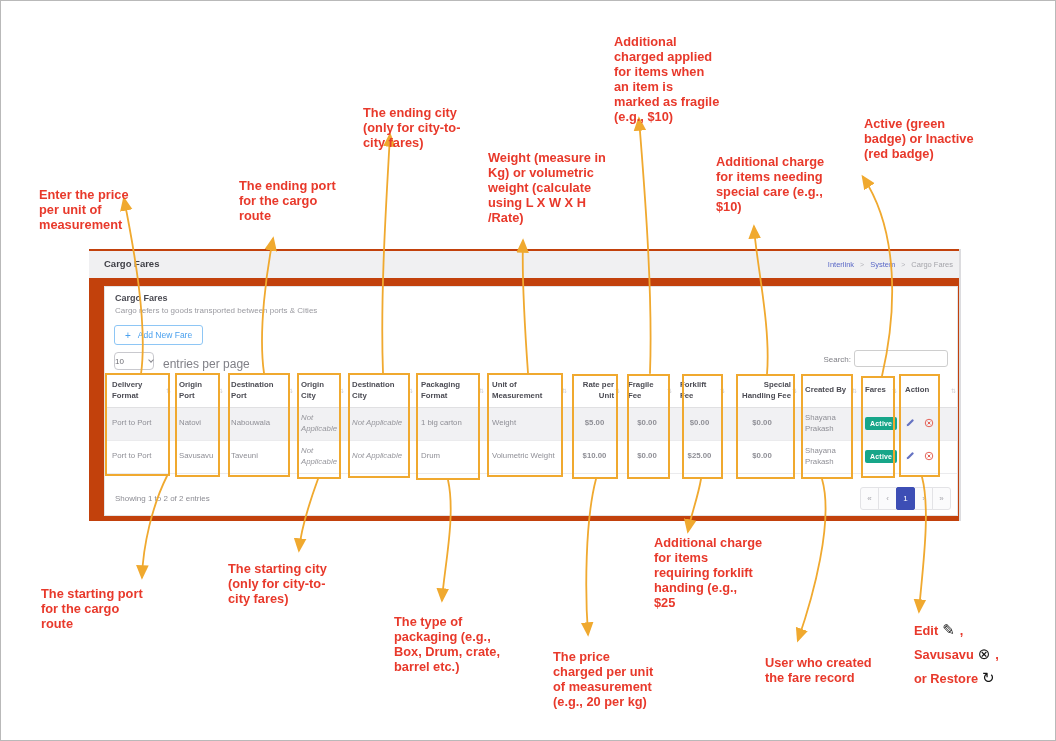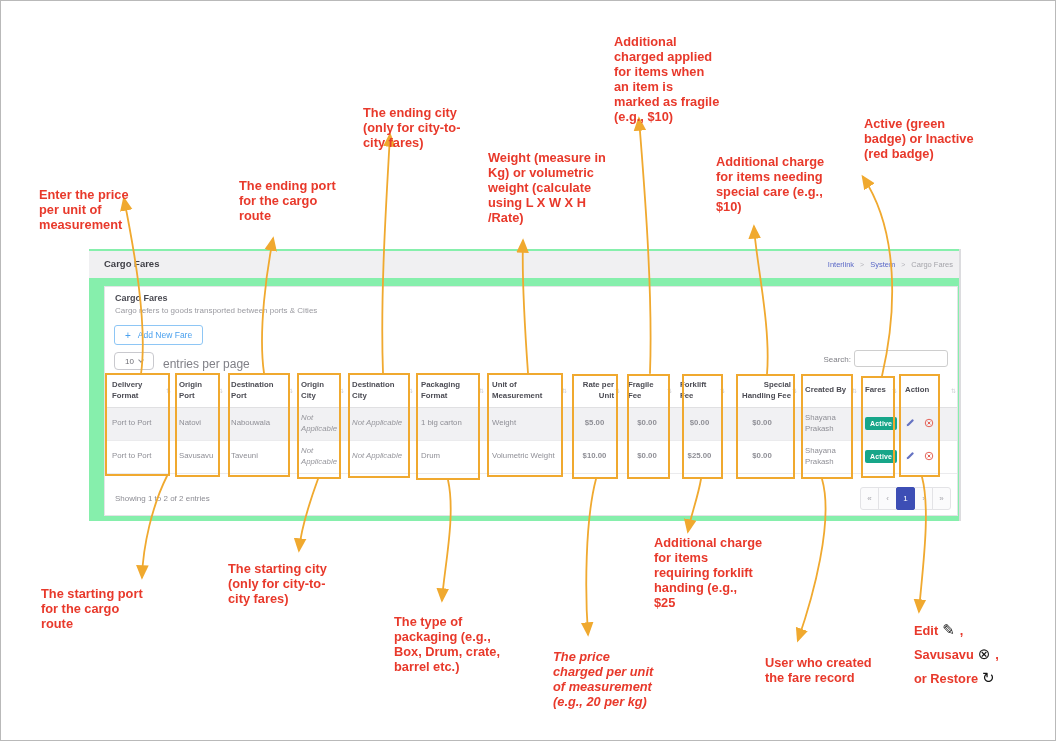--- a/index.html
+++ b/index.html
@@ -14,41 +14,41 @@
   .ann-actions .icon-glyph { color:#141414; font-weight:400; font-size:15px; margin:0 3px 0 4px; }
   .ann-actions .c { margin-left:2px; }
 
   
   #overlay { position:absolute; left:0; top:0; width:1056px; height:741px; z-index:5; pointer-events:none; }
   .col-box { fill:none; stroke:#F0A92F; stroke-width:2; }
   .arrow   { fill:none; stroke:#F0A92F; stroke-width:1.8; stroke-linecap:round; }
 
   
   .shot { position:absolute; left:88px; top:248px; width:872px; height:272px;
-          background:#86efac; border-right:2px solid #dcdcdf; z-index:1; }
+          background:#c2410c; border-right:2px solid #dcdcdf; z-index:1; }
   .band { position:absolute; left:0; top:2px; width:100%; height:27px; background:#f0f0f2; }
   .band-title { position:absolute; left:15px; top:7px; font-size:9.5px; font-weight:700; color:#3f3f46; }
   .breadcrumb { position:absolute; right:6px; top:9px; font-size:7.5px; color:#9b9ba1;
                 display:flex; gap:6px; align-items:center; }
   .breadcrumb .lnk { color:#5B69C7; cursor:pointer; }
   .breadcrumb .sep { color:#b4b4ba; font-size:7px; }
   .breadcrumb .cur { color:#a4a4aa; }
 
   .card { position:absolute; left:15px; top:37px; width:854px; height:230px;
           background:#fff; border:1px solid #e4e4e6; }
   .card-title { position:absolute; left:10px; top:6px; font-size:9px; font-weight:700; color:#4a4a52; }
   .card-sub   { position:absolute; left:10px; top:19px; font-size:8px; color:#9a9aa0; }
   .add-btn { position:absolute; left:9px; top:38px; height:20px; padding:0 10px;
              border:1px solid #8ec6f5; border-radius:3px; background:#fff; color:#4aa0ee;
              font-size:8.5px; display:flex; align-items:center; gap:7px; cursor:pointer; }
   .add-btn .plus { font-size:10px; }
   .pg-select { position:absolute; left:9px; top:65px; width:40px; height:18px;
                border:1px solid #c9c9ce; border-radius:4px; background:#fff; font-size:8px;
                color:#6d6d74; display:flex; align-items:center; justify-content:space-between;
-               padding:0 10px; cursor:pointer; }
+               padding:0 0; cursor:pointer; }
   .chev { width:4px; height:4px; border-right:1.2px solid #8a8a90; border-bottom:1.2px solid #8a8a90;
           transform:rotate(45deg); margin-top:-2px; }
   .pg-label { position:absolute; left:58px; top:70px; font-size:12px; color:#808087; }
   .search-label { position:absolute; right:106px; top:68px; font-size:8px; color:#808087; }
   .search-input { position:absolute; right:9px; top:63px; width:94px; height:17px;
                   border:1px solid #cecece; border-radius:3px; font-size:8px; color:#555; padding:0 5px; }
 
   table { position:absolute; left:0; top:88px; width:852px; border-collapse:collapse; table-layout:fixed; }
   th { font-size:7.8px; font-weight:700; color:#4c4c54; text-align:left; padding:0 7px;
        height:32px; vertical-align:middle; border-bottom:1px solid #e0e0e2; position:relative;
@@ -275,21 +275,21 @@
   <div class="ann" style="left:40px;  top:585px;">The starting port
 for the cargo
 route</div>
   <div class="ann" style="left:227px; top:560px;">The starting city
 (only for city-to-
 city fares)</div>
   <div class="ann" style="left:393px; top:613px;">The type of
 packaging (e.g.,
 Box, Drum, crate,
 barrel etc.)</div>
-  <div class="ann" style="left:552px; top:648px;font-style:italic;">The price
+  <div class="ann" style="left:552px; top:648px;">The price
 charged per unit
 of measurement
 (e.g., 20 per kg)</div>
   <div class="ann" style="left:653px; top:534px;">Additional charge
 for items
 requiring forklift
 handing (e.g.,
 $25</div>
   <div class="ann" style="left:764px; top:654px;">User who created
 the fare record</div>

